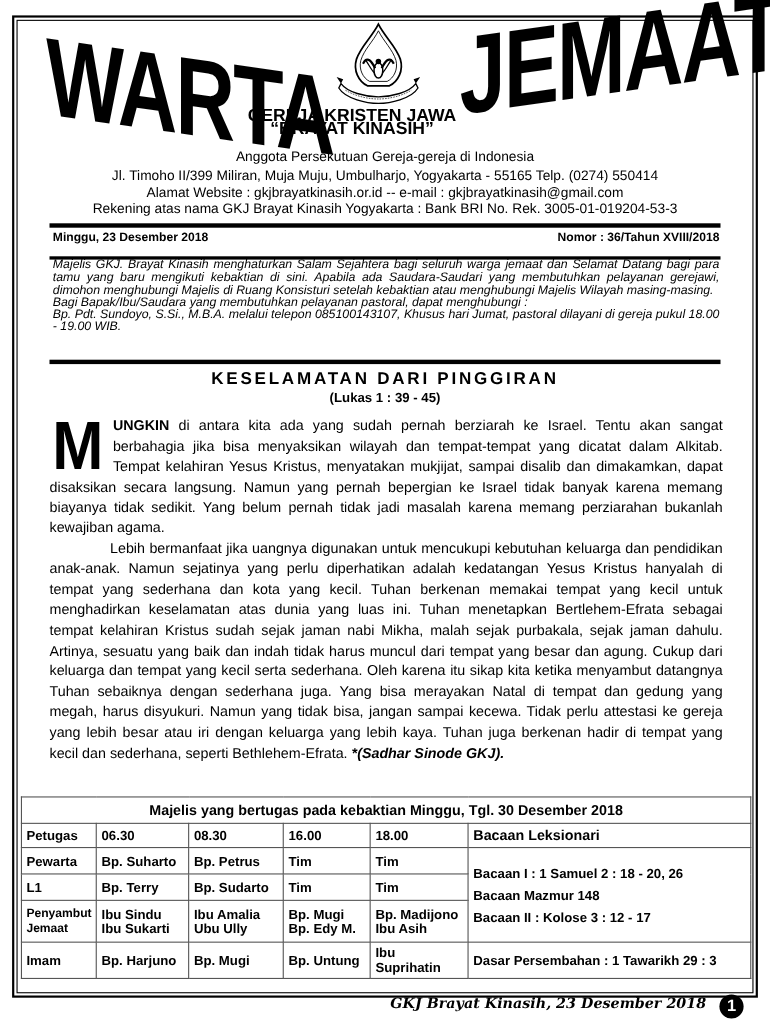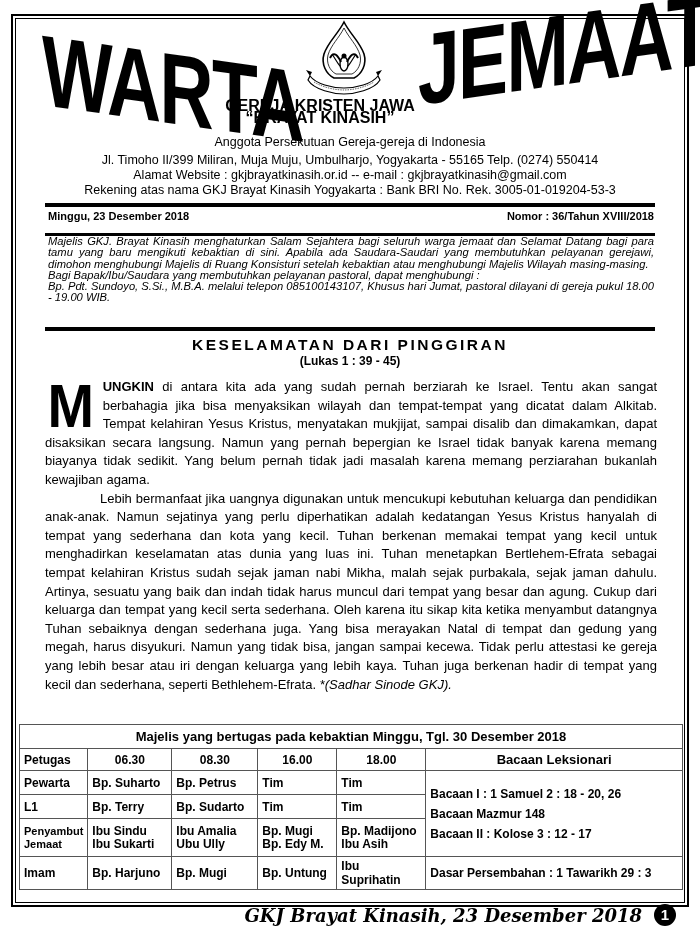--- a/index.html
+++ b/index.html
@@ -60,41 +60,41 @@
     font-size: 13px; line-height: 18.6px; text-align: justify;
   }
   .dropcap {
     float: left; font-weight: 900; font-size: 62px; line-height: 50px;
     margin: 3px 6px 0 0; height: 52px;
     transform: scaleX(0.9);
   }
   .article p { margin: 0; }
   .article .indent { text-indent: 55px; }
   .lead { font-weight: 700; }
-  .credit { font-weight: 400; font-style: italic; margin-top: 44px; }
+  .credit { font-weight: 700; font-style: italic; margin-top: 44px; }
 
   
   table.duty {
     position: absolute; left: 19px; top: 724px; width: 664px;
     border-collapse: collapse; font-size: 12px; font-weight: 700;
   }
   table.duty td, table.duty th {
     border: 1px solid #555; padding: 2px 4px; vertical-align: middle;
   }
   table.duty .caption-row td { text-align: center; font-size: 13px; height: 24px; margin-top: 46px; }
   table.duty .head-row td { height: 22px; }
-  table.duty .c { text-align: center; }
+  table.duty .c { text-align: left; }
   table.duty .petugas { width: 67px; }
   table.duty .small { font-size: 11px; }
   .lek { font-size: 12px; line-height: 20px; }
 
   .footer {
     position: absolute; right: 58px; top: 905px;
     font-family: "DejaVu Serif", serif; font-weight: 700; font-style: italic;
-    font-size: 18px;
+    font-size: 13px;
     text-align: center;
   }
   .page-badge {
     position: absolute; left: 654px; top: 904px; width: 22px; height: 22px;
     border-radius: 50%; background: #000; color: #fff;
     font-weight: 700; font-size: 15px; text-align: center; line-height: 22px;
   }
 </style>
 </head>
 <body>

